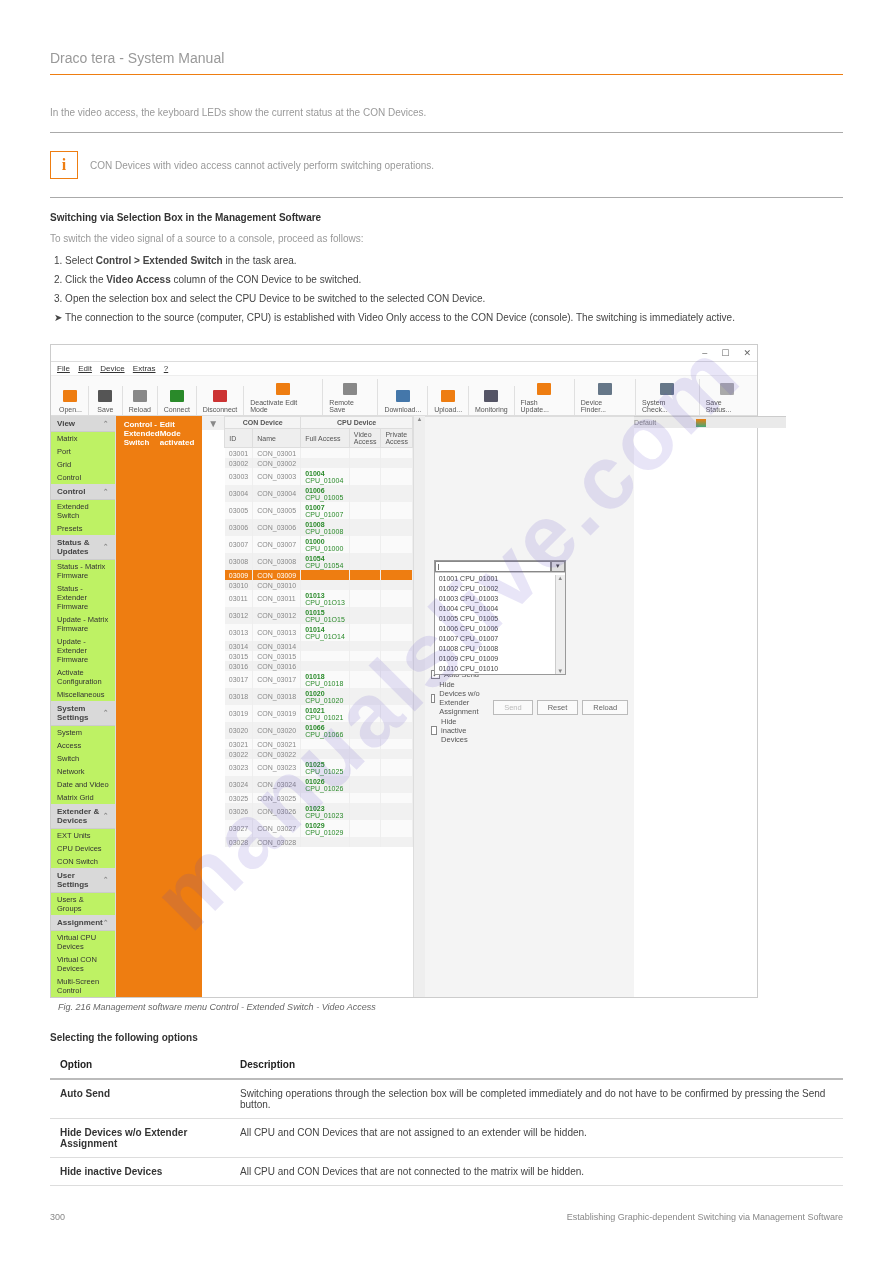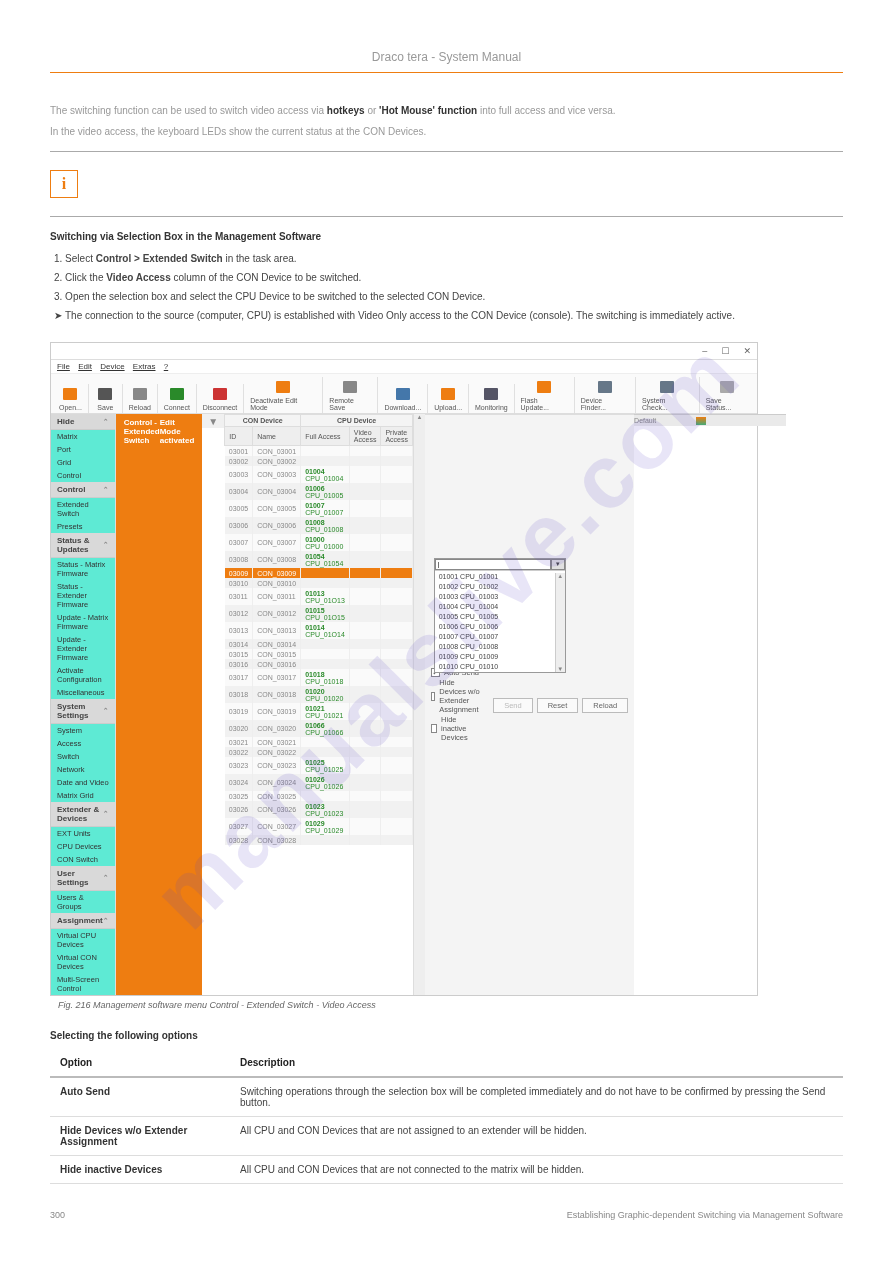--- a/index.html
+++ b/index.html
@@ -27,21 +27,21 @@
 .tb-btn:last-child { border-right: none; }
 .tb-icon { width: 18px; height: 16px; margin-bottom: 2px; display: flex; align-items: center; justify-content: center; }
 
 .tabbar { background: #fff; padding: 2px 6px; font-size: 8px; color: #444; border-bottom: 1px solid #ddd; }
 .tabbar .tab-label { }
 .tabbar .x { margin-left: 4px; color: #888; }
 
 .app-body { display: flex; background: #fff; }
 .sidebar { width: 106px; background: #f2f2f2; border-right: 1px solid #ddd; }
 .sb-header { background: #d9d9d9; padding: 3px 6px; font-size: 8px; font-weight: bold; color: #444; border-bottom: 1px solid #ccc; display: flex; justify-content: space-between; align-items: center; }
-.sb-item { padding: 2px 6px; font-size: 7.5px; color: #333; background: #5eead4; cursor: pointer; }
+.sb-item { padding: 2px 6px; font-size: 7.5px; color: #333; background: #bef264; cursor: pointer; }
 .chev { color: #888; font-size: 7px; }
 
 .main { flex: 1; display: flex; flex-direction: row; }
 .main-header { background: #ee7d11; color: #fff; padding: 4px 8px; display: flex; justify-content: space-between; font-size: 8px; font-weight: bold; }
 .filterbar { background: #f0f0f0; height: 14px; display: flex; justify-content: flex-end; align-items: center; padding: 0 6px; color: #888; font-size: 10px; }
 
 .data-table { width: 100%; font-size: 7px; border-collapse: collapse; }
 .data-table th { background: #eee; border: 1px solid #ddd; padding: 2px 4px; text-align: left; font-weight: normal; color: #555; }
 .data-table .group-header th { background: #f4f4f4; text-align: center; font-weight: bold; }
 .data-table td { padding: 1.5px 4px; color: #888; border-right: 1px solid #eee; }
@@ -80,35 +80,34 @@
 .page-footer { display: flex; justify-content: space-between; font-size: 9px; color: #888; margin-top: 26px; }
 
 .watermark { position: absolute; left: 50%; top: 50%; transform: translate(-50%, -50%) rotate(-45deg); font-size: 90px; color: rgba(90,70,200,0.14); font-weight: bold; letter-spacing: 4px; pointer-events: none; white-space: nowrap; z-index: 500; }
 </style>
 </head>
 <body>
 
 <div class="page">
   <div class="watermark">manualslive.com</div>
 
-  <div style="text-align:center;font-size:12px;color:#999;">Draco tera - System Manual</div>
+  <div style="text-align:left;font-size:14px;color:#999;">Draco tera - System Manual</div>
   <hr class="hr-orange">
 
-  <p class="section-text light">
-    <span>The switching function can be used to switch video access via </span><span class="bold">hotkeys</span><span> or </span><span class="bold">'Hot Mouse' function</span><span> into full access and vice versa.</span>
-  </p>
   <p class="section-text light">In the video access, the keyboard LEDs show the current status at the CON Devices.</p>
 
   <hr class="hr-gray">
   <div class="info-row">
     <div class="info-icon">i</div>
+    <p class="section-text light" style="flex:1">CON Devices with video access cannot actively perform switching operations.</p>
   </div>
   <hr class="hr-gray">
 
   <p class="section-text bold">Switching via Selection Box in the Management Software</p>
+  <p class="section-text light">To switch the video signal of a source to a console, proceed as follows:</p>
 
   <div class="steps">
     <div class="step">1. Select <b>Control &gt; Extended Switch</b> in the task area.</div>
     <div class="step">2. Click the <b>Video Access</b> column of the CON Device to be switched.</div>
     <div class="step">3. Open the selection box and select the CPU Device to be switched to the selected CON Device.</div>
     <div class="step arrow">➤ The connection to the source (computer, CPU) is established with Video Only access to the CON Device (console). The switching is immediately active.</div>
   </div>
 
   <div class="screenshot">
     <div class="titlebar">
@@ -209,21 +208,21 @@
             <div style="width:14px;height:12px;background:#aaa;border-radius:1px"></div>
           </div>
           <span>Save Status...</span>
         </div>
       </div>
 
 
     <div class="app-body">
       <div class="sidebar" id="sidebar">
           <div class="sb-header">
-            <span>Hide</span>
+            <span>View</span>
             <span class="chev">⌃</span>
           </div>
           <div class="sb-item">Matrix</div>
           <div class="sb-item">Port</div>
           <div class="sb-item">Grid</div>
           <div class="sb-item">Control</div>
           <div class="sb-header">
             <span>Control</span>
             <span class="chev">⌃</span>
           </div>

